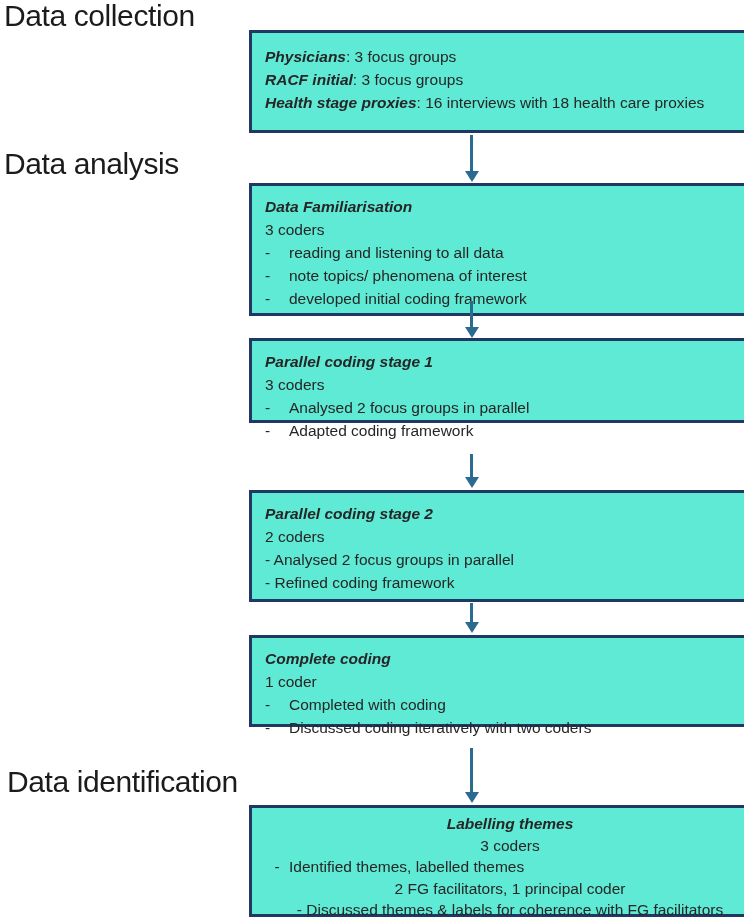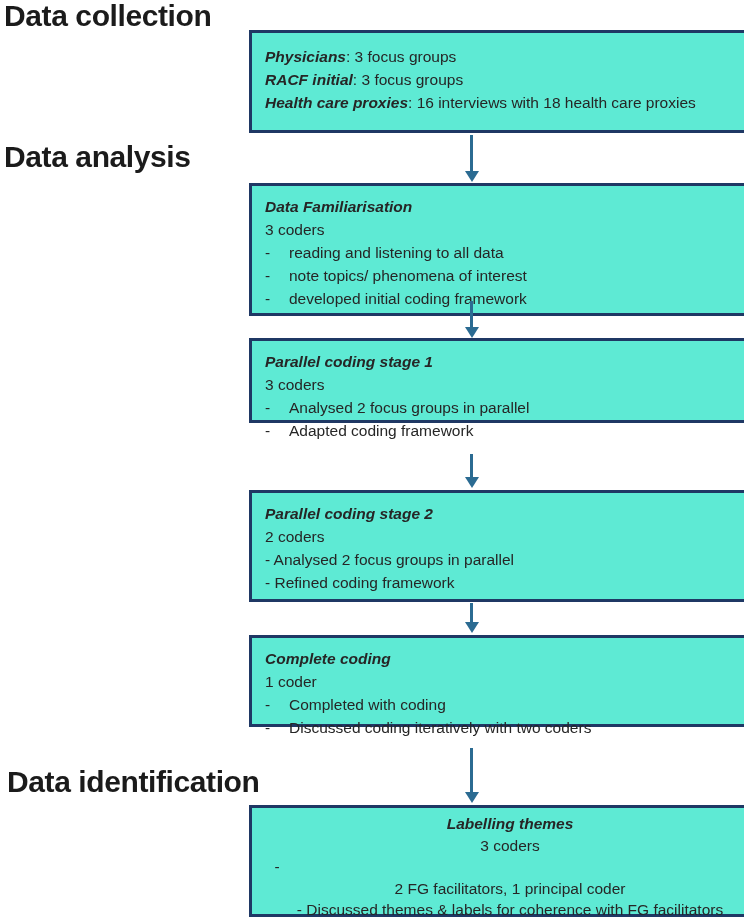--- a/index.html
+++ b/index.html
@@ -9,21 +9,21 @@
     width: 744px;
     height: 921px;
     background: #ffffff;
     overflow: hidden;
     font-family: "Liberation Sans", sans-serif;
     color: #262626;
   }
   .heading {
     position: absolute;
     font-size: 30px;
-    font-weight: 700;
+    font-weight: 400;
     letter-spacing: -0.4px;
     color: #1b1b1b;
     white-space: nowrap;
     line-height: 1;
   }
   .flowbox {
     position: absolute;
     left: 217px;
     width: 521px;
     border: 3px solid #1f3864;
@@ -56,32 +56,32 @@
     border-right: 7px solid transparent;
     border-top: 11px solid #2b6b92;
   }
 </style>
 </head>
 <body>
 
 <div class="page">
 
   <div class="heading" style="left:4px; top:1px;">Data collection</div>
-  <div class="heading" style="left:4px; top:142px;">Data analysis</div>
+  <div class="heading" style="left:4px; top:149px;">Data analysis</div>
   <div class="heading" style="left:7px; top:767px;">Data identification</div>
 
   <div class="flowbox first" style="top:30px; height:103px;">
     <div class="bl">
       <span class="bi">Physicians</span><span>: 3 focus groups</span>
     </div>
     <div class="bl">
       <span class="bi">RACF initial</span><span>: 3 focus groups</span>
     </div>
     <div class="bl">
-      <span class="bi">Health care proxies</span><span>: 16 interviews with 18 health care proxies</span>
+      <span class="bi">Health stage proxies</span><span>: 16 interviews with 18 health care proxies</span>
     </div>
   </div>
 
   <div class="arrow" style="top:135px; height:36px;"></div>
 
   <div class="flowbox" style="top:183px; height:133px;">
     <div class="bl title">Data Familiarisation</div>
     <div class="bl">3 coders</div>
     <div class="bl bullet">
       <span class="dash">-</span>
@@ -136,18 +136,19 @@
     </div>
   </div>
 
   <div class="arrow" style="top:748px; height:44px;"></div>
 
   <div class="flowbox tight" style="top:805px; height:112px;">
     <div class="bl title">Labelling themes</div>
     <div class="bl">3 coders</div>
     <div class="bl bullet">
       <span class="dash">-</span>
+        <span>Identified themes, labelled themes</span>
     </div>
     <div class="bl">2 FG facilitators, 1 principal coder</div>
     <div class="bl">- Discussed themes &amp; labels for coherence with FG facilitators</div>
   </div>
 
 </div>
 
 </body></html>

